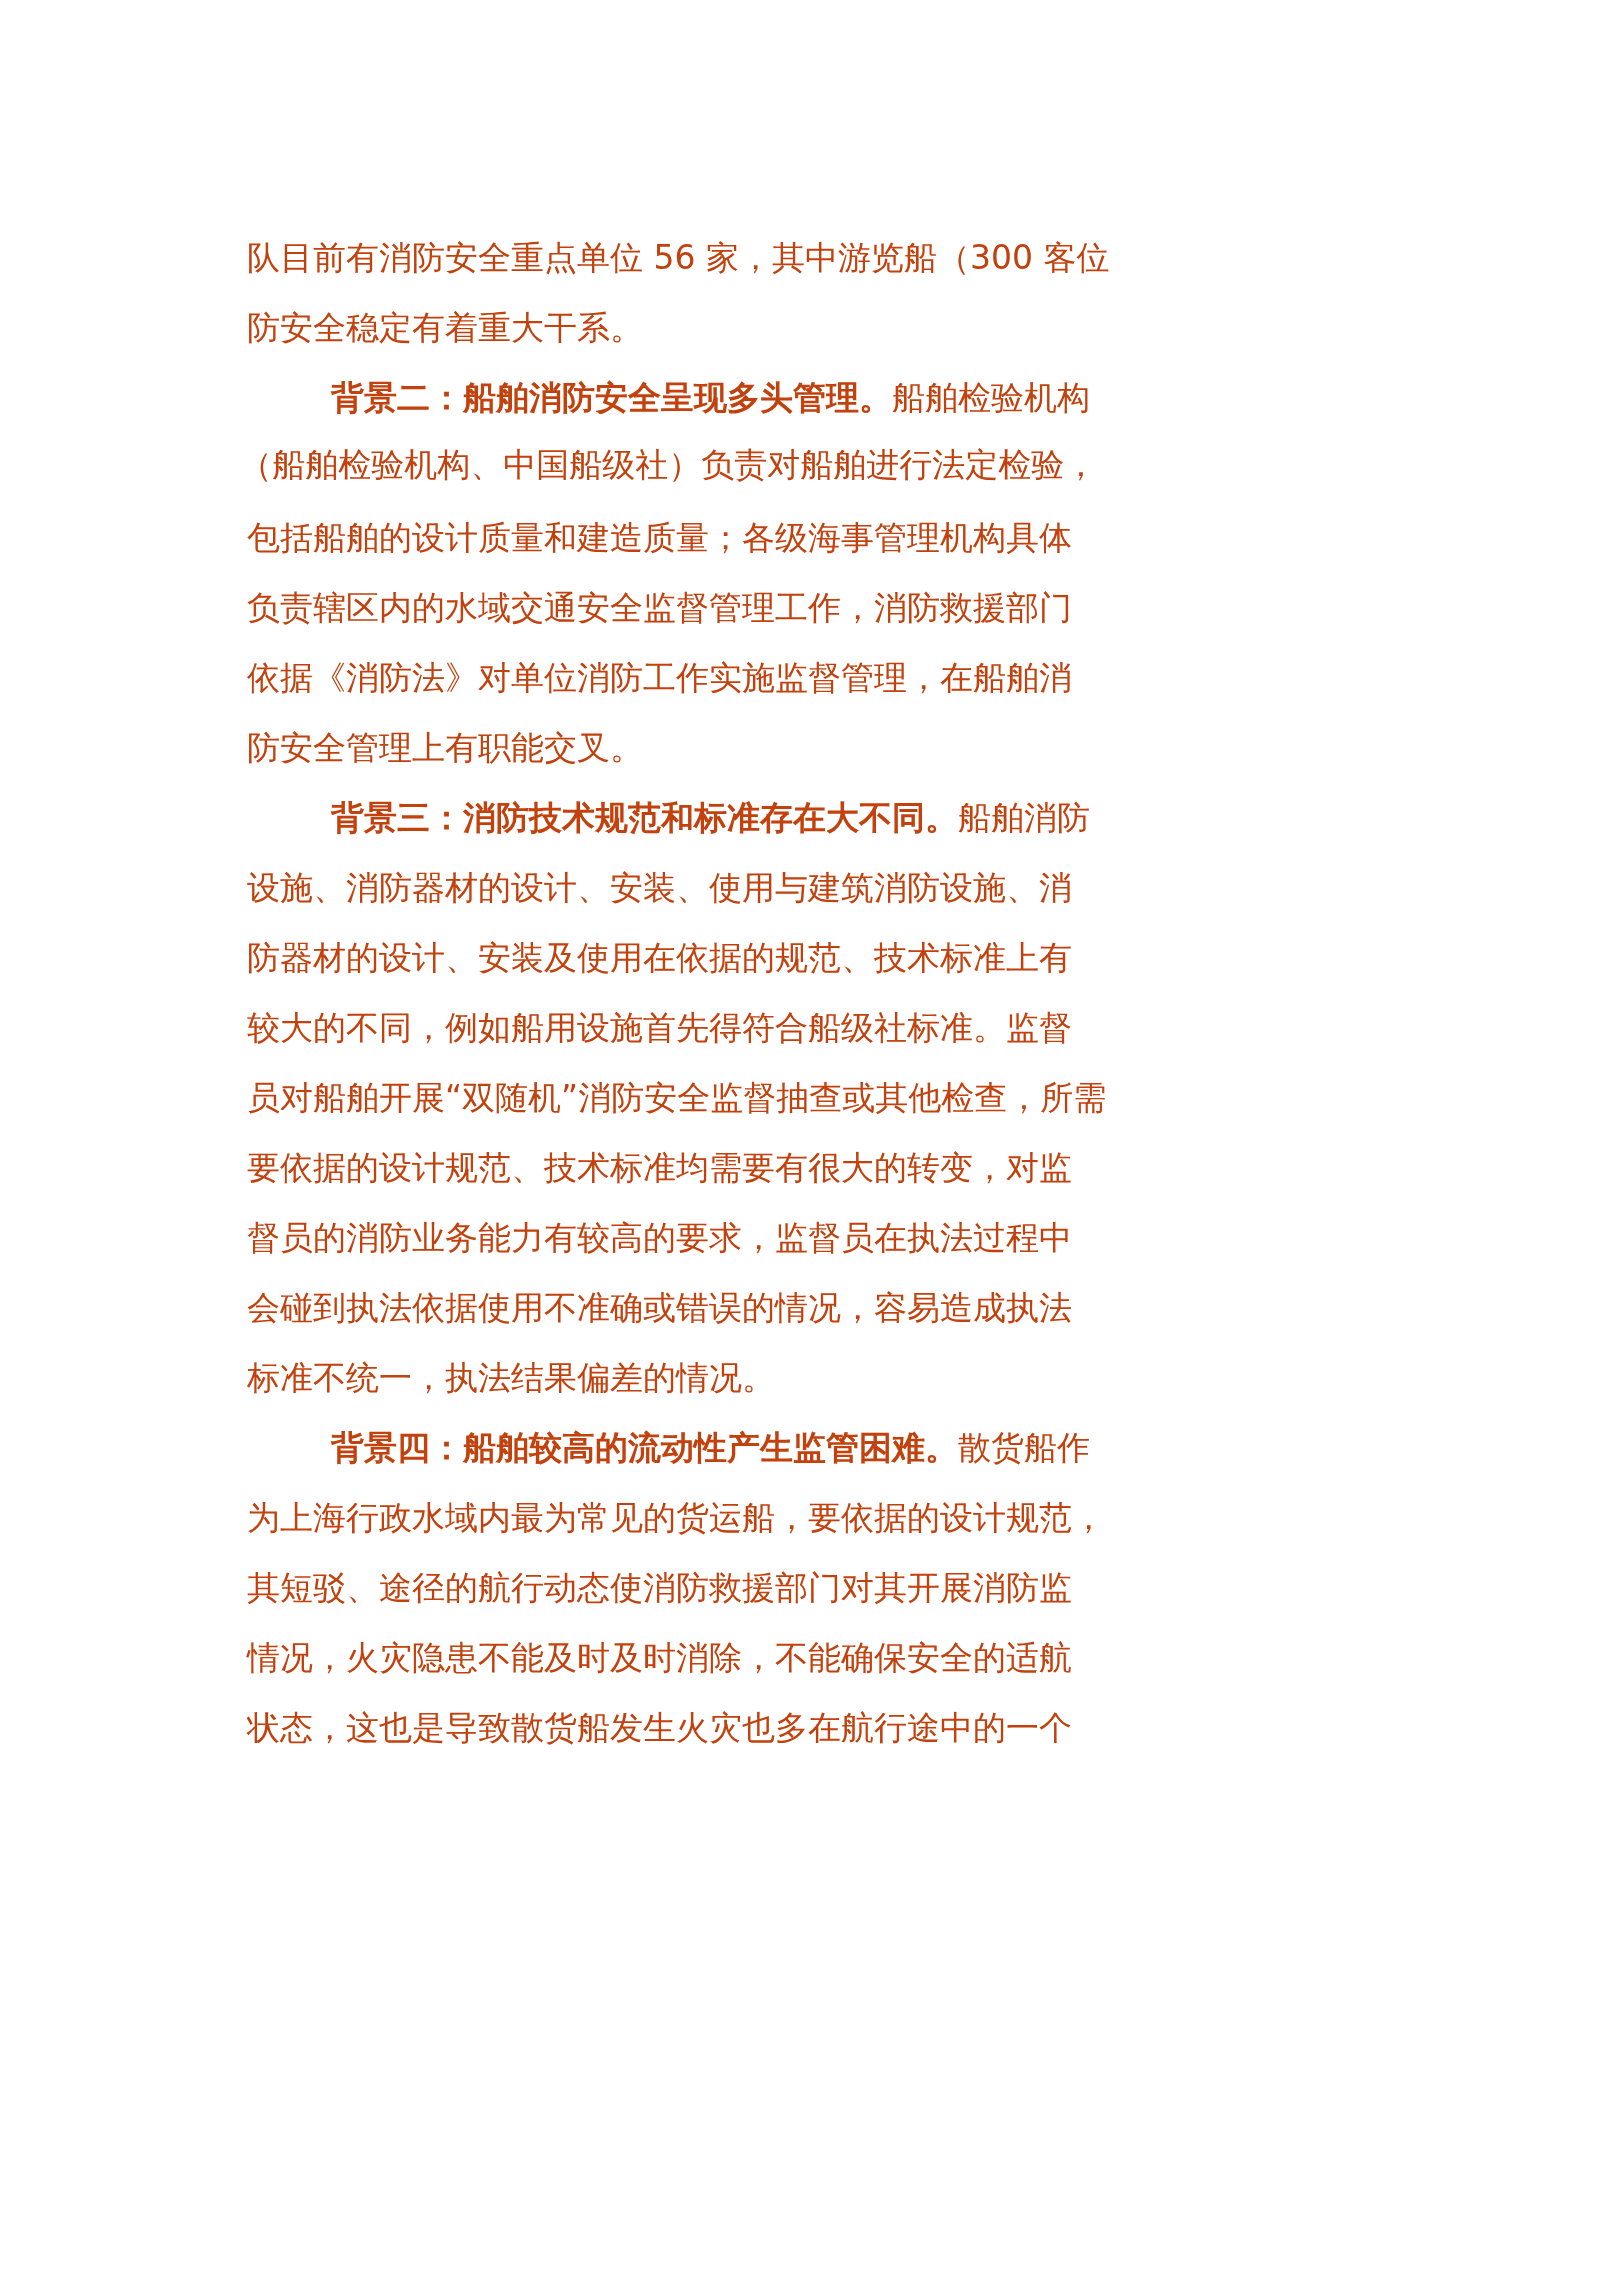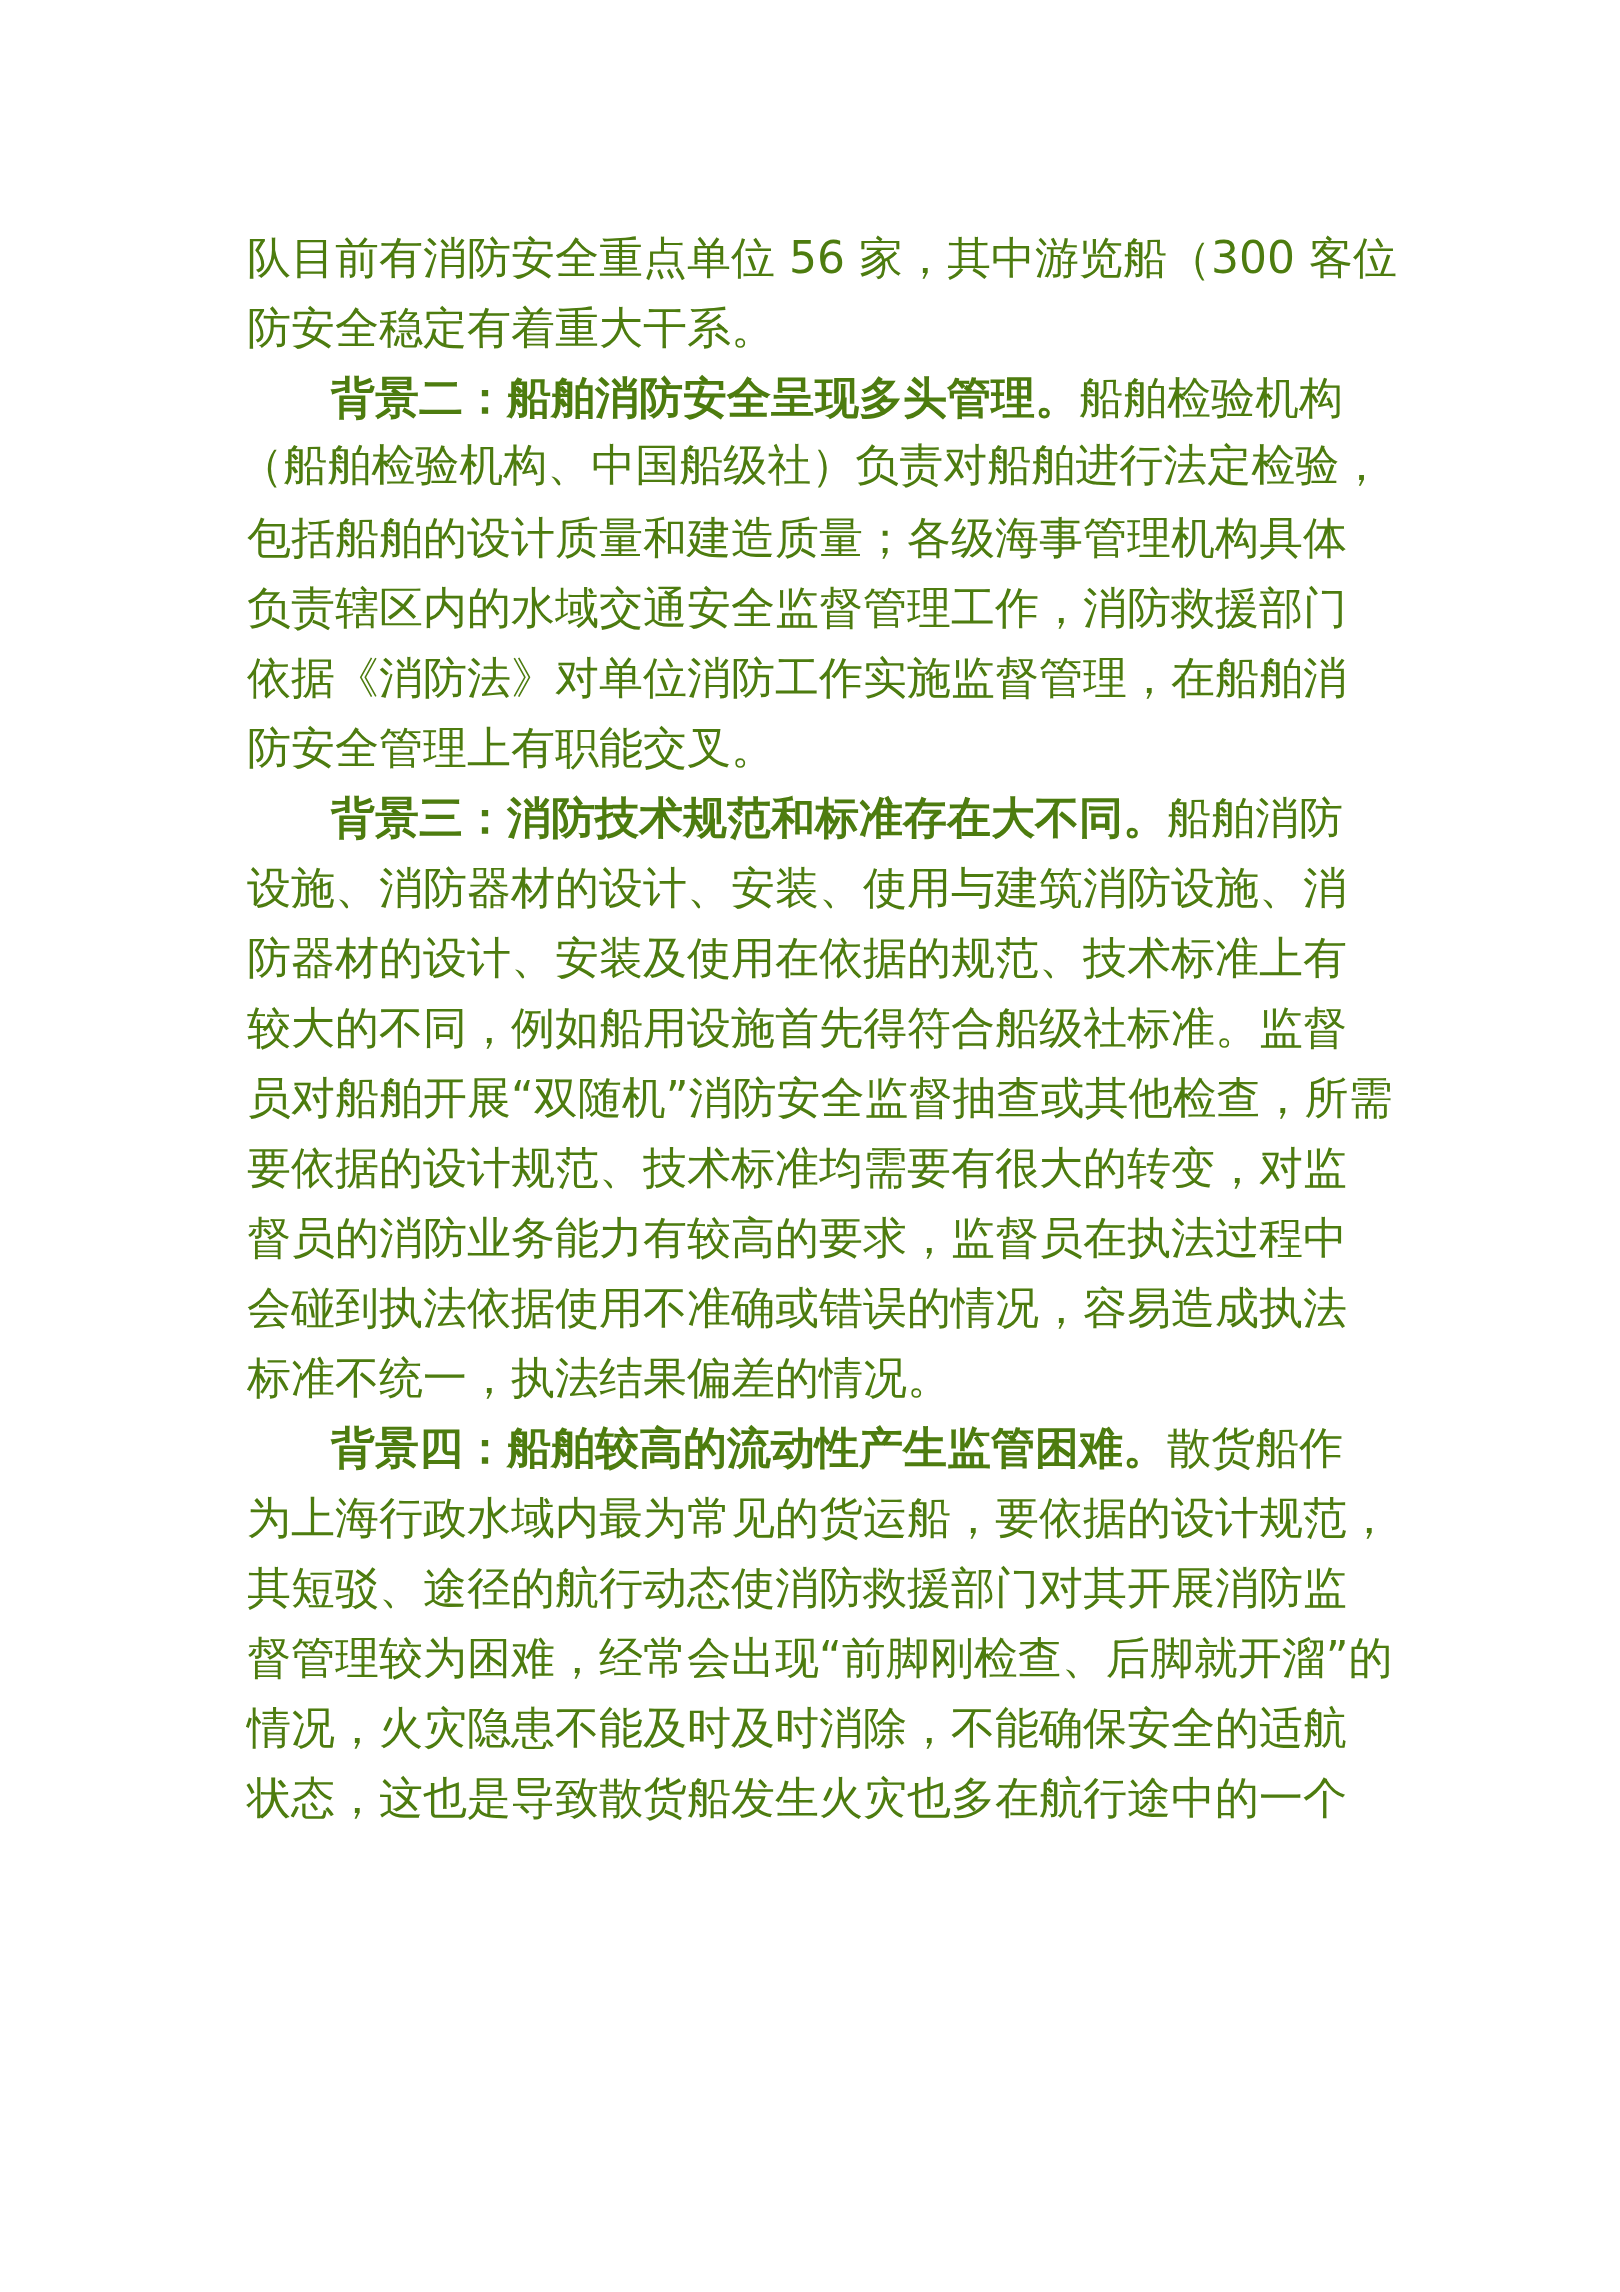--- a/index.html
+++ b/index.html
@@ -4,23 +4,23 @@
 <style>
   html, body { margin: 0; padding: 0; background: #ffffff; }
   body { width: 1620px; height: 2293px; position: relative; overflow: hidden; }
   .page { position: absolute; left: 0; top: 0; width: 1620px; height: 2293px; background: #fff; }
   .content {
     position: absolute;
     left: 247px;
     top: 223px;
     width: 1137px;
     font-family: "DejaVu Sans", "Liberation Sans", sans-serif;
-    font-size: 44px;
+    font-size: 33px;
     line-height: 70px;
-    color: #4d7c0f;
+    color: #c2410c;
   }
   .line { display: block; white-space: nowrap; height: 70px; }
   .indent { padding-left: 84px; }
   .lead { font-weight: bold; }
   .punct-start { margin-left: -7.8px; font-family: Liberation Mono, monospace; }
 </style>
 </head>
 <body>
 
 <div class="page">
@@ -49,20 +49,19 @@
       <span class="line">要依据的设计规范、技术标准均需要有很大的转变，对监</span>
       <span class="line">督员的消防业务能力有较高的要求，监督员在执法过程中</span>
       <span class="line">会碰到执法依据使用不准确或错误的情况，容易造成执法</span>
       <span class="line">标准不统一，执法结果偏差的情况。</span>
     </div>
 
     <div>
       <span class="line indent"><span class="lead">背景四：船舶较高的流动性产生监管困难。</span><span>散货船作</span></span>
       <span class="line">为上海行政水域内最为常见的货运船，要依据的设计规范，</span>
       <span class="line">其短驳、途径的航行动态使消防救援部门对其开展消防监</span>
-      <span class="line">督管理较为困难，经常会出现“前脚刚检查、后脚就开溜”的</span>
       <span class="line">情况，火灾隐患不能及时及时消除，不能确保安全的适航</span>
       <span class="line">状态，这也是导致散货船发生火灾也多在航行途中的一个</span>
     </div>
 
   </div>
 </div>
 
 
 </body></html>

